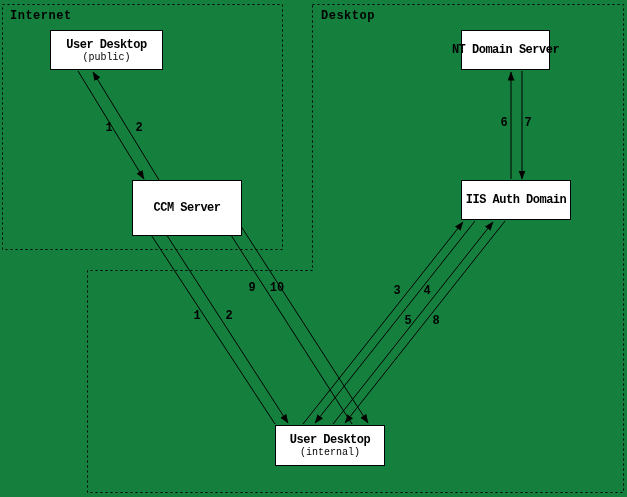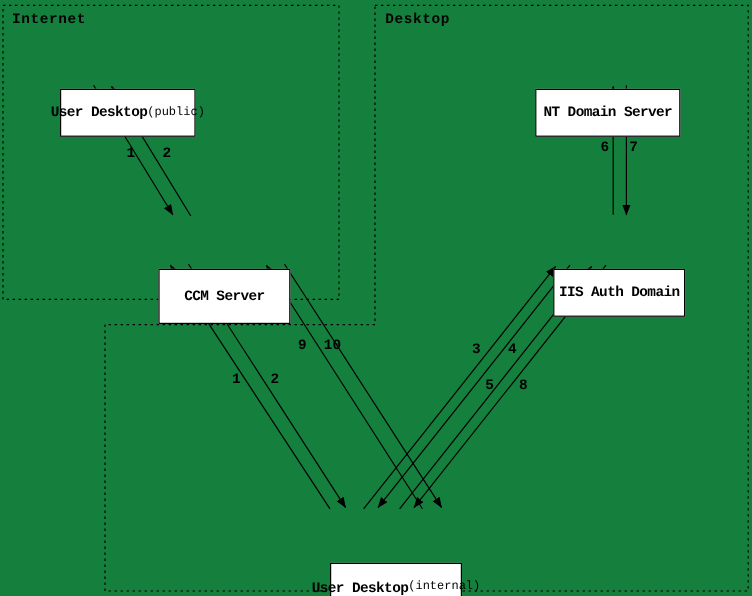--- a/index.html
+++ b/index.html
@@ -27,25 +27,24 @@
     font-weight: bold;
     letter-spacing: 0.5px;
     white-space: nowrap;
   }
   .node {
     position: absolute;
     box-sizing: border-box;
     border: 1px solid #000000;
     background: #ffffff;
     display: flex;
-    flex-direction: row;
+    flex-direction: column;
     align-items: center;
     justify-content: center;
     text-align: center;
-    margin-top: 44px;
   }
   .node-title {
     font-size: 12px;
     font-weight: bold;
     letter-spacing: -0.5px;
     line-height: 14px;
     white-space: nowrap;
   }
   .node-subtitle {
     font-size: 10px;
@@ -97,25 +96,25 @@
   </svg>
 
   <div class="zone-label" style="left:10px; top:9px;">Internet</div>
   <div class="zone-label" style="left:321px; top:9px;">Desktop</div>
 
   <div class="node" style="left:50px; top:30px; width:113px; height:40px;">
     <div class="node-title">User Desktop</div>
     <div class="node-subtitle">(public)</div>
   </div>
 
-  <div class="node" style="left:132px; top:180px; width:110px; height:46px;">
+  <div class="node" style="left:132px; top:180px; width:110px; height:56px;">
     <div class="node-title">CCM Server</div>
   </div>
 
-  <div class="node" style="left:446px; top:30px; width:121px; height:40px;">
+  <div class="node" style="left:461px; top:30px; width:89px; height:40px;">
     <div class="node-title">NT Domain Server</div>
   </div>
 
   <div class="node" style="left:461px; top:180px; width:110px; height:40px;">
     <div class="node-title">IIS Auth Domain</div>
   </div>
 
   <div class="node" style="left:275px; top:425px; width:110px; height:41px;">
     <div class="node-title">User Desktop</div>
     <div class="node-subtitle">(internal)</div>

